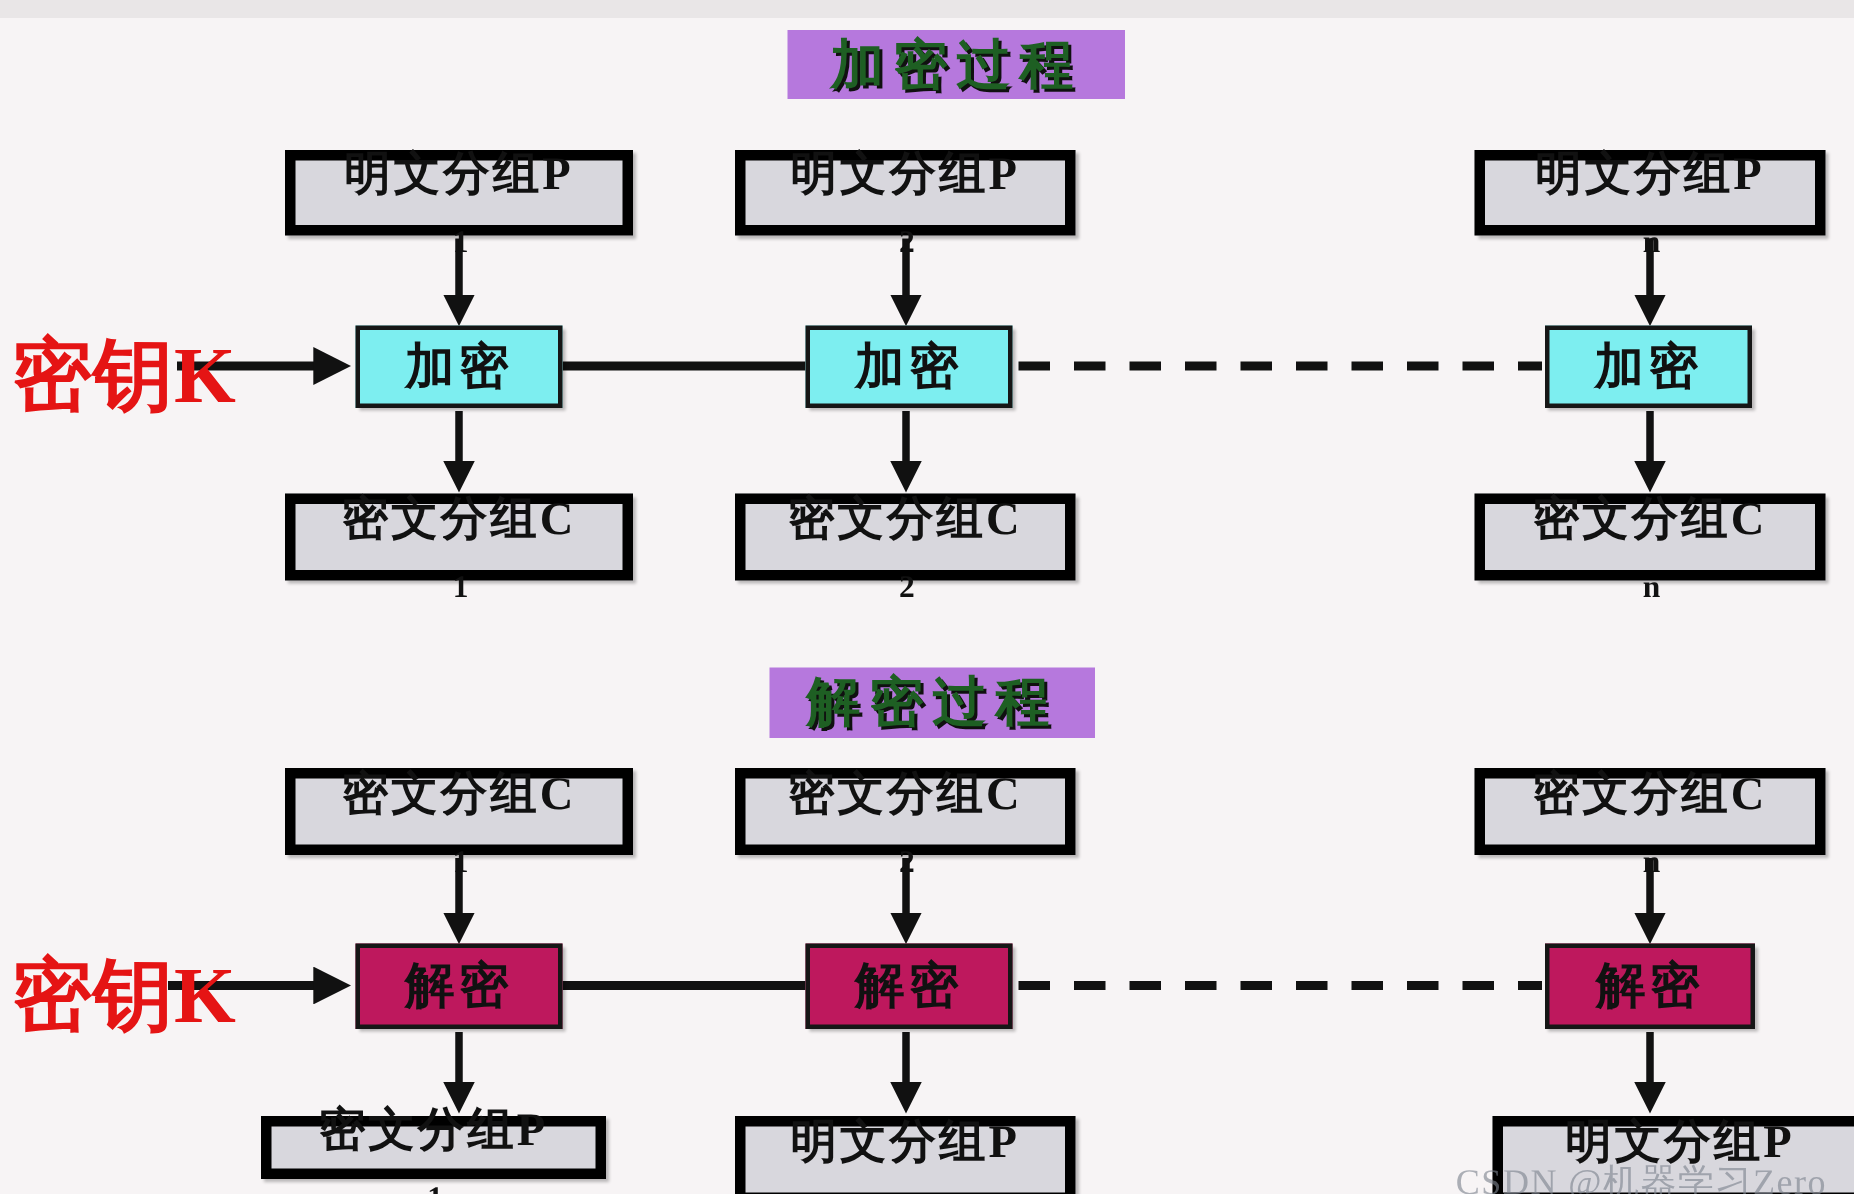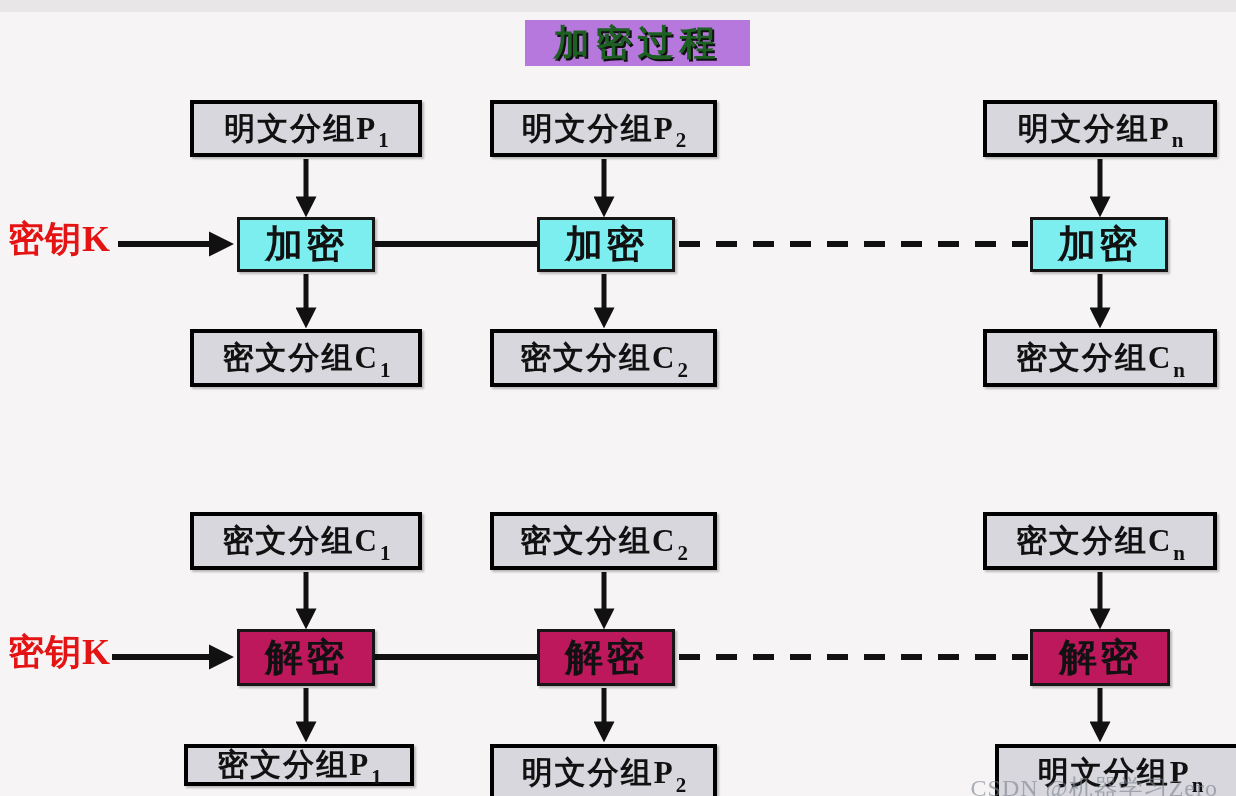--- a/index.html
+++ b/index.html
@@ -21,44 +21,45 @@
     display:flex;align-items:center;justify-content:center;
     font-size:36px;font-weight:bold;letter-spacing:6px;
     color:#1e5f23;
     text-shadow:2px 2px 0 #101010;
     padding:0 10px;
   }
   .block{
     position:absolute;
     display:flex;align-items:center;justify-content:center;
     background:#d8d7dd;
-    border:4px solid #000000;
+    border:7px solid #000000;
     box-sizing:border-box;
     font-size:31px;font-weight:bold;color:#111;
     letter-spacing:2px;
     box-shadow:2px 2px 2px rgba(0,0,0,0.25);
+    flex-direction:column;
   }
   .block .sub{
     font-size:21px;font-weight:bold;
     position:relative;top:12px;left:1px;letter-spacing:0;
   }
   .proc-box{
     position:absolute;
     display:flex;align-items:center;justify-content:center;
     border:3px solid #161616;
     box-sizing:border-box;
-    font-size:38px;font-weight:bold;color:#111;
+    font-size:33px;font-weight:bold;color:#111;
     letter-spacing:3px;
     box-shadow:2px 2px 2px rgba(0,0,0,0.25);
   }
   .enc-fill{background:#7deef0;}
   .dec-fill{background:#be185d;}
   .key-label{
     position:absolute;
-    font-size:36px;font-weight:bold;color:#e51414;
+    font-size:53px;font-weight:bold;color:#e51414;
     letter-spacing:1px;
   }
   .watermark{
     position:absolute;
     right:18px;bottom:4px;
     font-size:24px;
     color:rgba(125,130,142,0.62);
     letter-spacing:1px;
   }
 </style>
@@ -130,41 +131,42 @@
   </div>
   <div class="block" style="left:490px;top:317px;width:227px;height:58px;">
     <span>密文分组C</span>
       <span class="sub">2</span>
   </div>
   <div class="block" style="left:983px;top:317px;width:234px;height:58px;">
     <span>密文分组C</span>
       <span class="sub">n</span>
   </div>
 
+  <div class="proc-title" style="left:513px;top:433px;width:197px;height:47px;background:#b678dd;">解密过程</div>
 
   <div class="block" style="left:190px;top:500px;width:232px;height:58px;">
     <span>密文分组C</span>
       <span class="sub">1</span>
   </div>
   <div class="block" style="left:490px;top:500px;width:227px;height:58px;">
     <span>密文分组C</span>
       <span class="sub">2</span>
   </div>
   <div class="block" style="left:983px;top:500px;width:234px;height:58px;">
     <span>密文分组C</span>
       <span class="sub">n</span>
   </div>
 
   <div class="key-label" style="left:8px;top:616px;">密钥K</div>
 
   <div class="proc-box dec-fill" style="left:237px;top:617px;width:138px;height:57px;">解密</div>
   <div class="proc-box dec-fill" style="left:537px;top:617px;width:138px;height:57px;">解密</div>
   <div class="proc-box dec-fill" style="left:1030px;top:617px;width:140px;height:57px;">解密</div>
 
-  <div class="block" style="left:184px;top:732px;width:230px;height:42px;">
+  <div class="block" style="left:174px;top:732px;width:230px;height:42px;">
     <span>密文分组P</span>
       <span class="sub">1</span>
   </div>
   <div class="block" style="left:490px;top:732px;width:227px;height:58px;">
     <span>明文分组P</span>
       <span class="sub">2</span>
   </div>
   <div class="block" style="left:995px;top:732px;width:250px;height:58px;">
     <span>明文分组P</span>
       <span class="sub">n</span>

